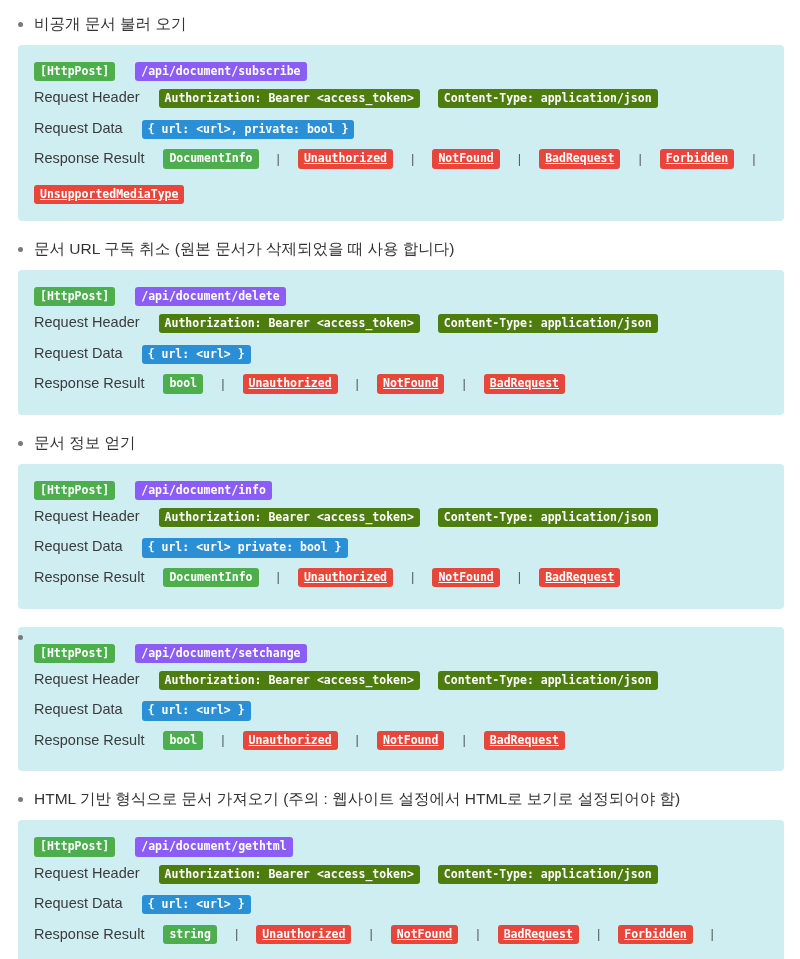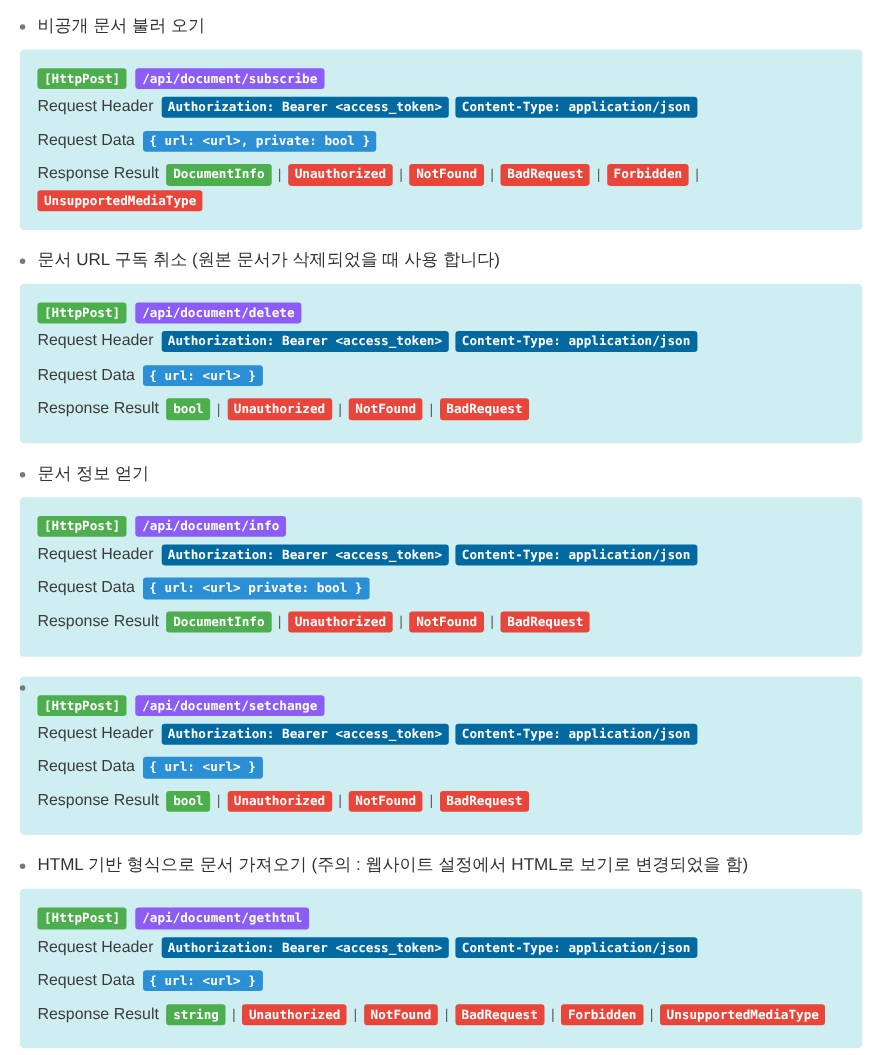--- a/index.html
+++ b/index.html
@@ -43,20 +43,21 @@
     border-radius: 4px;
     padding: 14px 16px 14px 16px;
     margin: 0 8px 18px 10px;
   }
   .row {
     display: flex;
     align-items: baseline;
     flex-wrap: wrap;
     margin: 3px 0;
     line-height: 1.9;
+    gap: 12px;
   }
   .row-label {
     font-size: 14.5px;
     color: #3b3b3b;
     margin-right: 7px;
     white-space: nowrap;
   }
   .badge {
     display: inline-block;
     border-radius: 3px;
@@ -65,23 +66,23 @@
     font-size: 11.5px;
     font-weight: bold;
     padding: 3px 6px 3px 6px;
     line-height: 1.15;
     white-space: nowrap;
     margin-right: 6px;
     vertical-align: middle;
   }
   .badge.green  { background: #4cae4c; }
   .badge.gray   { background: #8b5cf6; }
-  .badge.orange { background: #0369a1; color: #ffffff; }
+  .badge.orange { background: #4d7c0f; color: #ffffff; }
   .badge.blue   { background: #2a8fd4; }
-  .badge.red    { background: #e8463b; }
+  .badge.red    { background: #e8463b; text-decoration: underline; }
   .sep {
     font-size: 13px;
     color: #5b5b5b;
     margin: 0 6px 0 0;
   }
   .method-row .badge { margin-right: 8px; }
   .resp-wrap {
     display: flex;
     align-items: center;
     flex-wrap: wrap;
@@ -201,21 +202,21 @@
           <span class="sep">|</span>
           <span class="badge red">Unauthorized</span>
           <span class="sep">|</span>
           <span class="badge red">NotFound</span>
           <span class="sep">|</span>
           <span class="badge red">BadRequest</span>
         </div>
       </div>
     </div>
     <div class="section">
-      <div class="sec-title"><span class="bullet"></span><span>HTML 기반 형식으로 문서 가져오기 (주의 : 웹사이트 설정에서 HTML로 보기로 변경되었을 함)</span></div>
+      <div class="sec-title"><span class="bullet"></span><span>HTML 기반 형식으로 문서 가져오기 (주의 : 웹사이트 설정에서 HTML로 보기로 설정되어야 함)</span></div>
       <div class="card">
         <div class="row method-row">
           <span class="badge green">[HttpPost]</span>
           <span class="badge gray">/api/document/gethtml</span>
         </div>
         <div class="row">
           <span class="row-label">Request Header</span>
           <span class="badge orange">Authorization: Bearer &lt;access_token&gt;</span>
           <span class="badge orange">Content-Type: application/json</span>
         </div>

